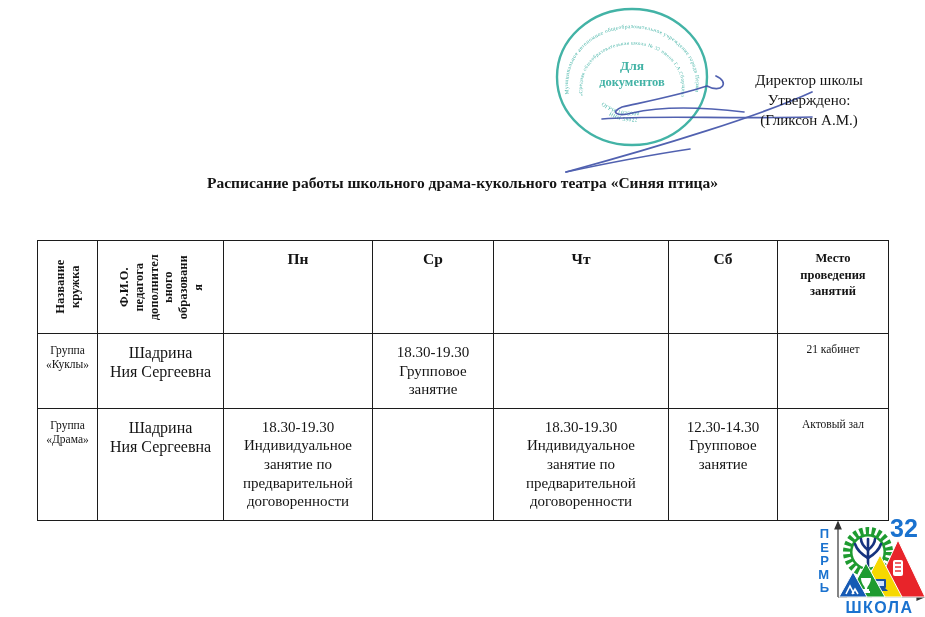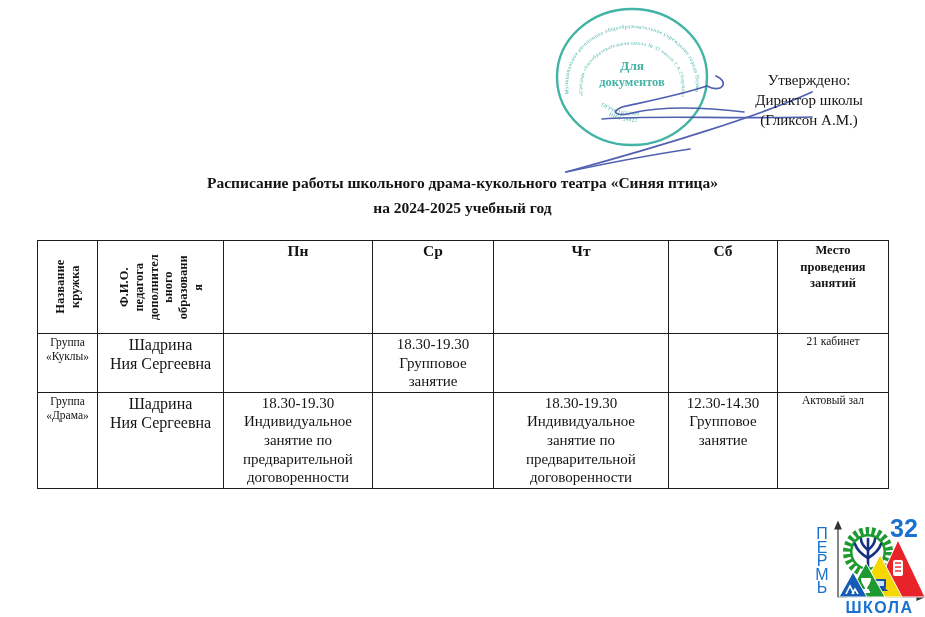--- a/index.html
+++ b/index.html
@@ -21,21 +21,21 @@
   .title{
     position:absolute; left:0; top:170px; width:925px;
     text-align:center; font-weight:bold; font-size:15.5px; line-height:25px;
   }
   
   table.sched{
     position:absolute; left:37px; top:240px;
     border-collapse:collapse; table-layout:fixed;
   }
   table.sched td{
-    border:1.6px solid #1c1c1c; vertical-align:top; padding:1px 2px;
+    border:1.6px solid #1c1c1c; vertical-align:top; padding:9px 2px;
     text-align:center; white-space:pre-line; overflow:hidden;
   }
   tr.hrow{height:93px;}
   tr.r0{height:55px;}
   tr.r1{height:94px;}
   td.rot{position:relative;}
   td.rot .rwrap{position:absolute; inset:0; display:flex; align-items:center; justify-content:center;}
   td.rot .rtext{
     transform:rotate(-90deg); transform-origin:center;
     font-weight:bold; font-size:12.5px; line-height:1.18; text-align:center;
@@ -47,22 +47,22 @@
   td.group{ font-size:11.5px; line-height:14px; padding-top:4px;}
   td.teacher{ font-size:16px; line-height:19px; padding-top:3px;}
   td.slot{ font-size:15px; line-height:18.6px; padding-top:3px;}
   td.place{ font-size:11.5px; line-height:13px; padding-top:4px;}
   
   .logo{position:absolute; left:795px; top:500px; width:135px; height:117px;
         font-family:"Liberation Sans","DejaVu Sans",sans-serif;}
   .logo-svg{position:absolute; left:0; top:0;}
   .logo-city{
     position:absolute; left:20px; top:27px; width:14px;
-    word-break:break-all; text-align:center;
-    font-size:16px; line-height:13.6px; font-weight:normal; letter-spacing:0;
+    word-break:break-all; text-align:right;
+    font-size:13px; line-height:13.6px; font-weight:bold; letter-spacing:0;
   }
   .logo-school{
     position:absolute; left:42px; top:99px; width:85px; text-align:center;
     font-size:16px; font-weight:bold; letter-spacing:1.5px;
   }
   .logo-number{
     position:absolute; left:95px; top:14px;
     font-size:25px; font-weight:bold; 
   }
 </style>
@@ -98,28 +98,27 @@
   <svg class="sig-svg" width="925" height="617" viewBox="0 0 925 617">
     <g fill="none" stroke="#3f51a8" stroke-width="1.7" stroke-linecap="round" opacity="0.9">
       <path d="M 716,76 C 730,82 722,94 707,86 C 680,95 644,102 622,107 C 610,112 616,117 632,113 C 662,106 702,107 744,112"></path>
       <path d="M 602,119 C 652,115 724,119 812,117"></path>
       <path d="M 812,92 C 762,115 662,146 566,172"></path>
       <path d="M 566,172 C 608,163 650,155 690,149"></path>
     </g>
   </svg>
 
   <div class="approval">
+    <div>Директор школы</div>
     <div>Утверждено:</div>
-    <div>Директор школы</div>
     <div>(Гликсон А.М.)</div>
   </div>
 
   <div class="title">
     <div>Расписание работы школьного драма-кукольного театра «Синяя птица»</div>
-    <div>на 2024-2025 учебный год</div>
   </div>
 
   <table class="sched">
     <colgroup>
       <col style="width:60px">
         <col style="width:126px">
         <col style="width:149px">
       <col style="width:121px">
         <col style="width:175px">
         <col style="width:109px">

